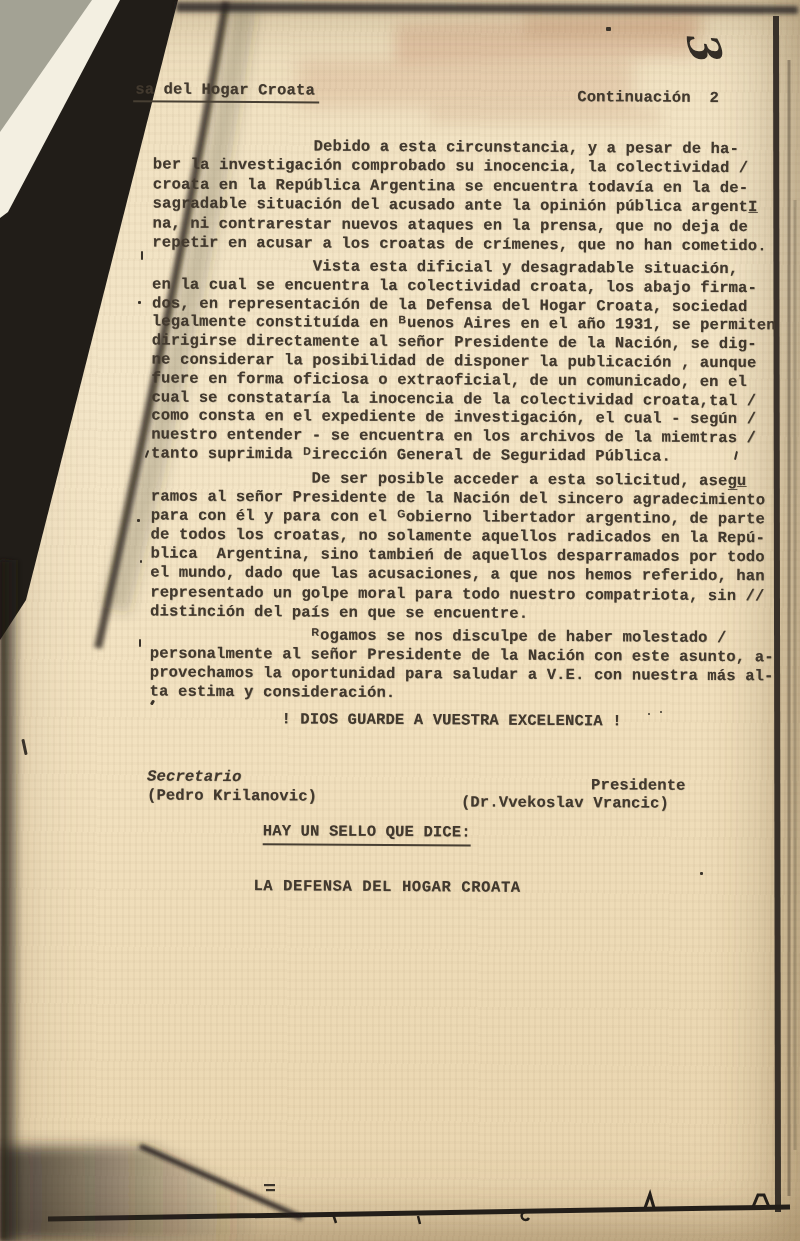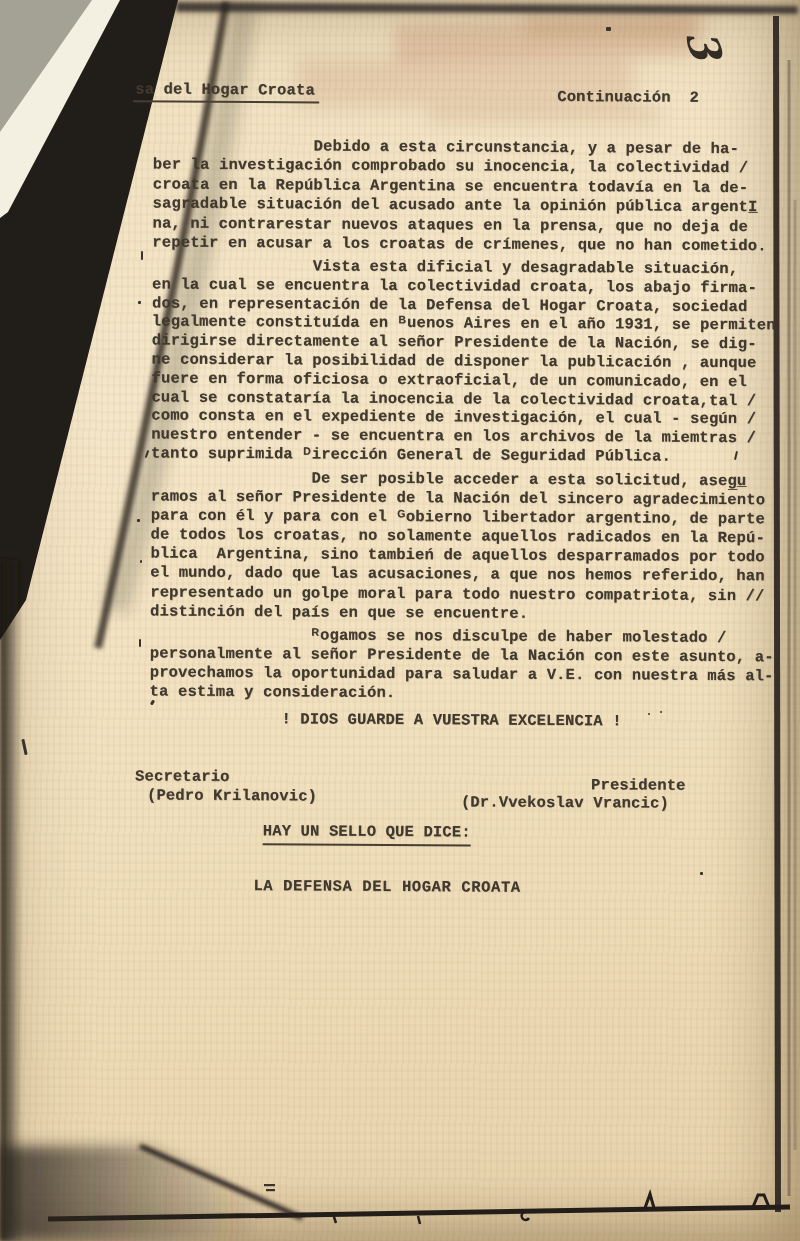--- a/index.html
+++ b/index.html
@@ -22,33 +22,33 @@
   .ghost4{left:430px;top:104px;width:230px;height:22px;background:rgba(185,135,100,.14);filter:blur(7px);}
   .artifacts{position:absolute;left:0;top:0;z-index:3;pointer-events:none;}
   .text-layer{
     position:absolute;inset:0;z-index:5;
     transform:rotate(0.35deg);transform-origin:400px 300px;
     color:#42392e;font-size:15.5px;font-weight:700;letter-spacing:0.15px;
     text-shadow:0.3px 0.3px 0.7px rgba(63,56,46,.55);
   }
   .tl-abs{position:absolute;white-space:pre;}
   .header-title{left:136px;top:82px;border-bottom:2.5px solid #473f33;padding:0 4px 2px 2px;margin-left:-4px;}
-  .continuation{left:556px;top:87px;}
+  .continuation{left:576px;top:87px;}
   .handwritten-number{
     left:688px;top:22px;font-family:"DejaVu Serif",serif;font-style:italic;font-weight:700;
     font-size:42px;color:#332d26;transform:rotate(74deg) skewX(-8deg);text-shadow:none;letter-spacing:0;
   }
   .body-paragraphs{position:absolute;left:152px;top:0;width:660px;}
   .para{position:absolute;left:0;white-space:pre;line-height:19.2px;}
   .para-0{top:138px;line-height:19.4px;}
   .para-1{top:258px;line-height:18.8px;}
   .para-2{top:470px;line-height:19.1px;}
   .para-3{top:627px;line-height:19.1px;}
   .salute{left:284px;top:711px;}
-  .sig-left-role{left:138px;top:769px;}
+  .sig-left-role{left:150px;top:769px;font-style:italic;}
   .sig-left-name{left:150px;top:788px;}
   .sig-right-role{left:567px;top:775px;margin-left:27px;}
   .sig-right-name{left:464px;top:793px;}
   .seal-heading{left:266px;top:823px;border-bottom:2.5px solid #473f33;padding-bottom:3px;}
   .seal-text{left:257px;top:878px;letter-spacing:0.6px;}
   .speck{position:absolute;z-index:4;background:#3a332a;border-radius:1px;pointer-events:none;}
 </style>
 </head>
 <body>
 

